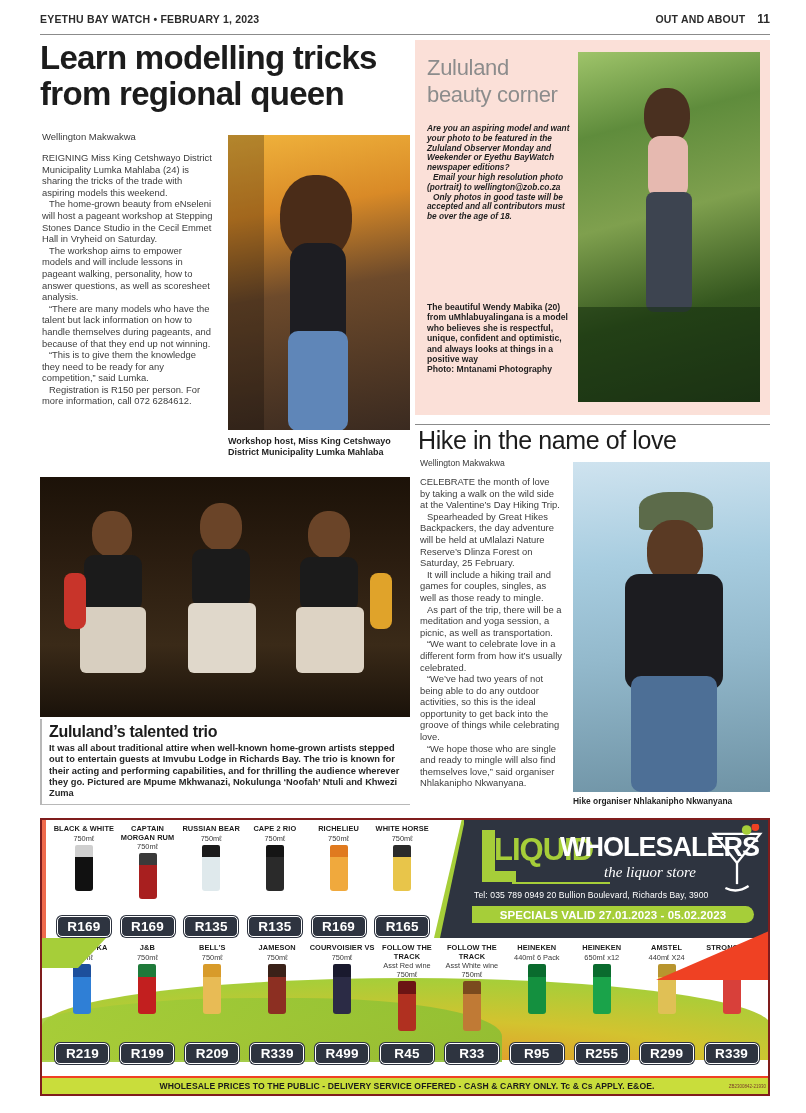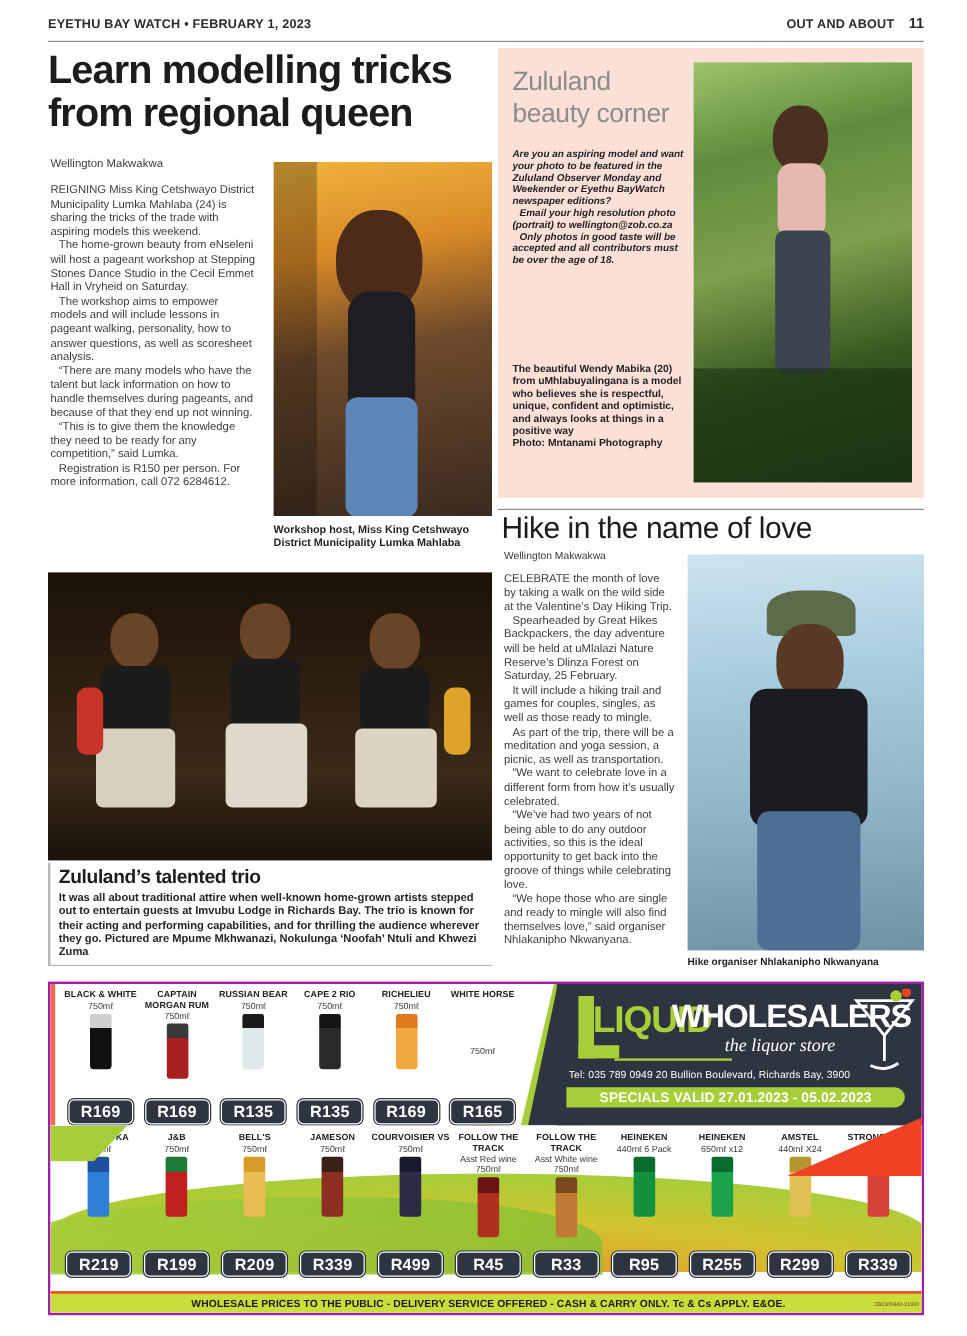--- a/index.html
+++ b/index.html
@@ -117,21 +117,21 @@
     position: absolute; left: 40px; top: 719px; width: 370px; height: 86px;
     border-left: 2px solid #b8b8b8; border-bottom: 1px solid #b8b8b8;
     padding: 4px 4px 0 7px;
   }
   .trio-captitle { font-size: 16px; font-weight: 700; color: #1c1c1c; letter-spacing: -.3px; }
   .trio-captext { margin-top: 2px; font-size: 9.3px; line-height: 11.3px; font-weight: 700; color: #262626; }
 
   
   .ad {
     position: absolute; left: 40px; top: 818px; width: 730px; height: 278px;
-    background: #ffffff; border: 2px solid #a21caf; overflow: hidden;
+    background: #ffffff; border: 2px solid #7f1d1d; overflow: hidden;
   }
   .ad-row1 { position: absolute; left: 0; top: 0; width: 730px; height: 118px; }
   .ad-leftstripe { position: absolute; left: 0; top: 0; width: 4px; height: 118px; background: #ef6a4c; }
 
   .prod-grid { position: absolute; display: flex; }
   .prod {
     display: flex; flex-direction: column; align-items: center;
     text-align: center;
   }
   .prod-name { font-size: 7.4px; font-weight: 700; color: #1b1b1b; letter-spacing: .1px; line-height: 8.6px; }
@@ -345,21 +345,21 @@
           <div class="prod" style="flex: 1 1 0%;">
             <div class="prod-name">CAPE 2 RIO</div>
             <div class="prod-size">750mℓ</div>
             <div class="bottle" style="height: 46px; background: linear-gradient(rgb(21, 21, 21) 0px, rgb(21, 21, 21) 26%, rgb(42, 42, 42) 26%, rgb(42, 42, 42) 100%);"></div>
           </div>
           <div class="prod" style="flex: 1 1 0%;">
             <div class="prod-name">RICHELIEU</div>
             <div class="prod-size">750mℓ</div>
             <div class="bottle" style="height: 46px; background: linear-gradient(rgb(224, 122, 31) 0px, rgb(224, 122, 31) 26%, rgb(240, 169, 61) 26%, rgb(240, 169, 61) 100%);"></div>
           </div>
-          <div class="prod" style="flex: 1 1 0%; gap: 37px;">
+          <div class="prod" style="flex: 1 1 0%;">
             <div class="prod-name">WHITE HORSE</div>
             <div class="prod-size">750mℓ</div>
             <div class="bottle" style="height: 46px; background: linear-gradient(rgb(43, 43, 43) 0px, rgb(43, 43, 43) 26%, rgb(232, 197, 74) 26%, rgb(232, 197, 74) 100%);"></div>
           </div>
         </div>
       <div class="prod-grid" id="row1-prices" style="left: 10px; top: 96px; width: 382px; justify-content: space-between;">
           <div style="flex: 1 1 0%; display: flex; justify-content: center;">
             <div class="price-chip" style="width: 54px; height: 21px;">R169</div>
           </div>
           <div style="flex: 1 1 0%; display: flex; justify-content: center;">

